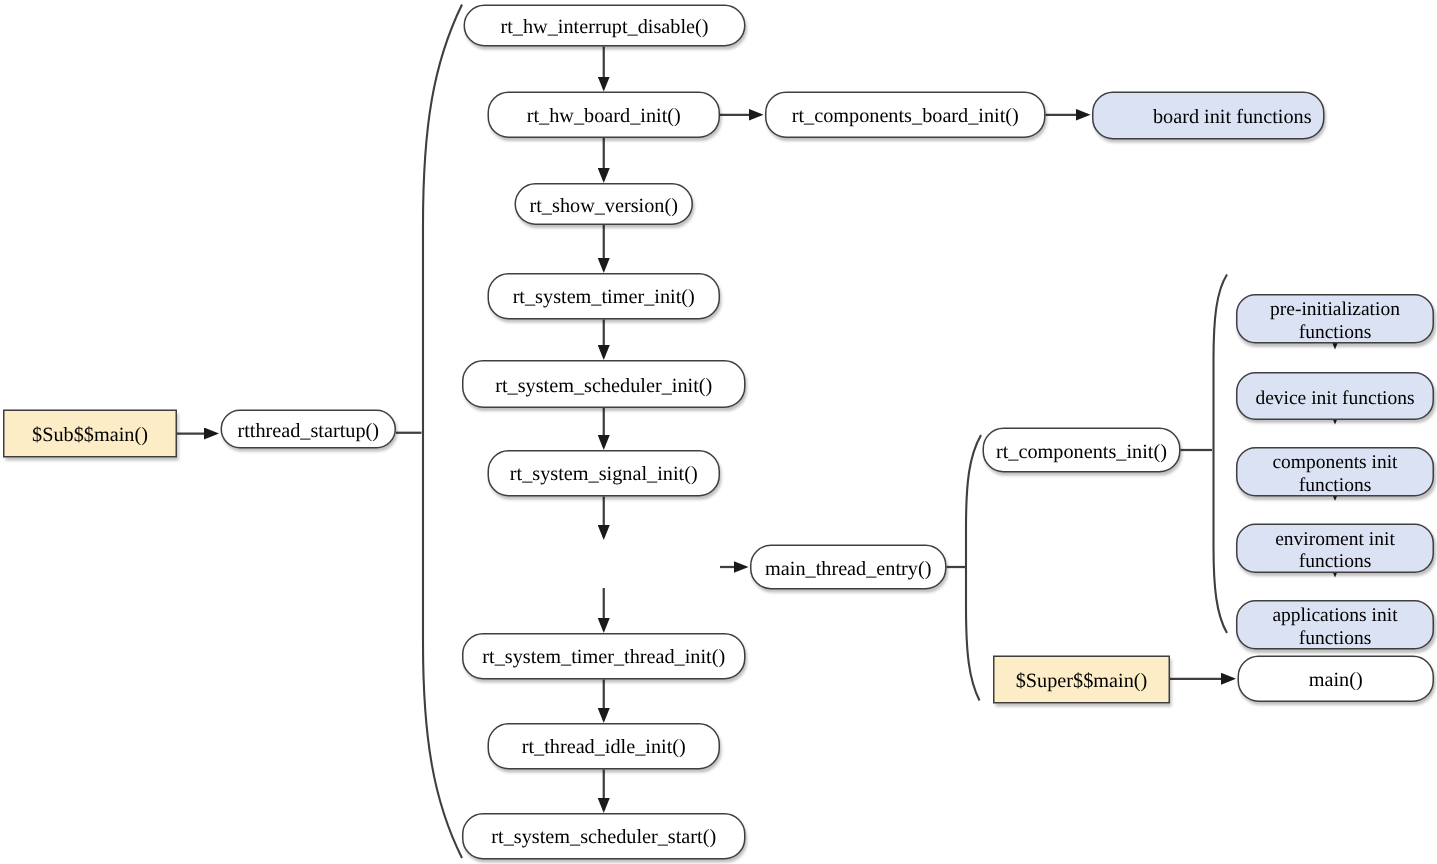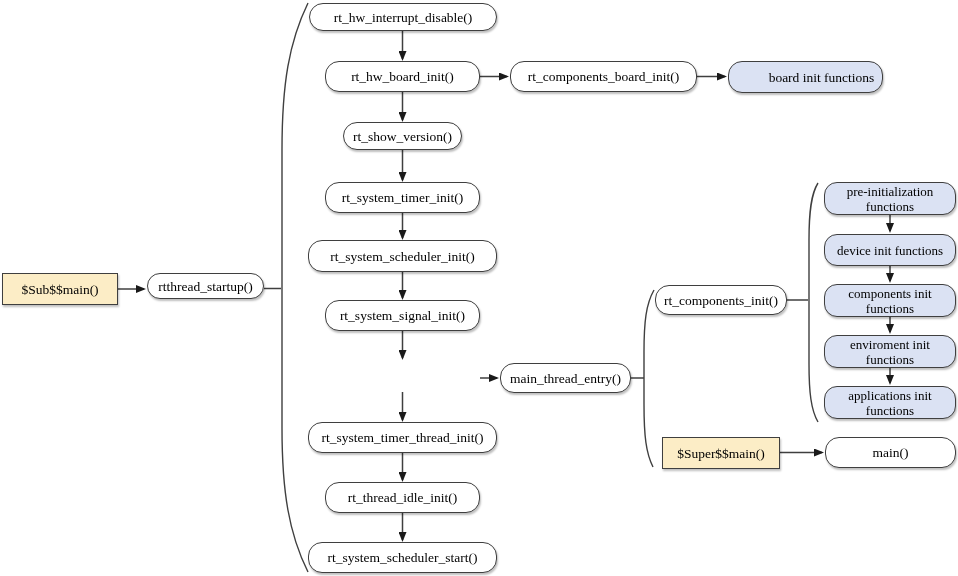--- a/index.html
+++ b/index.html
@@ -22,21 +22,21 @@
     background:var(--box-fill-white,#ffffff);
     display:flex;align-items:center;justify-content:center;
     font-size:13.5px;line-height:15px;
     white-space:nowrap;
     text-align:center;
     box-shadow:1px 2px 2px rgba(0,0,0,0.25);
   }
   .round{border-radius:14px;}
   .blue{background:var(--box-fill-blue,#dbe2f3);padding-left:32px;}
   .yellow{background:var(--box-fill-yellow,#fcedc6);border-radius:0;font-family:Liberation Serif, serif;}
-  .wrap{white-space:normal;font-size:13px;line-height:15px;padding:0 2px;border-radius:13px;}
+  .wrap{white-space:normal;font-size:13px;line-height:15px;padding:0 2px;border-radius:13px;margin-top:14px;}
 </style>
 </head>
 <body>
 
 <div class="canvas">
 
   <svg class="wires" viewBox="0 0 958 576">
     <defs>
       <marker id="ah" markerWidth="10" markerHeight="8" refX="8" refY="4" orient="auto" markerUnits="userSpaceOnUse">
         <path d="M0,0 L10,4 L0,8 Z" class="head"></path>

